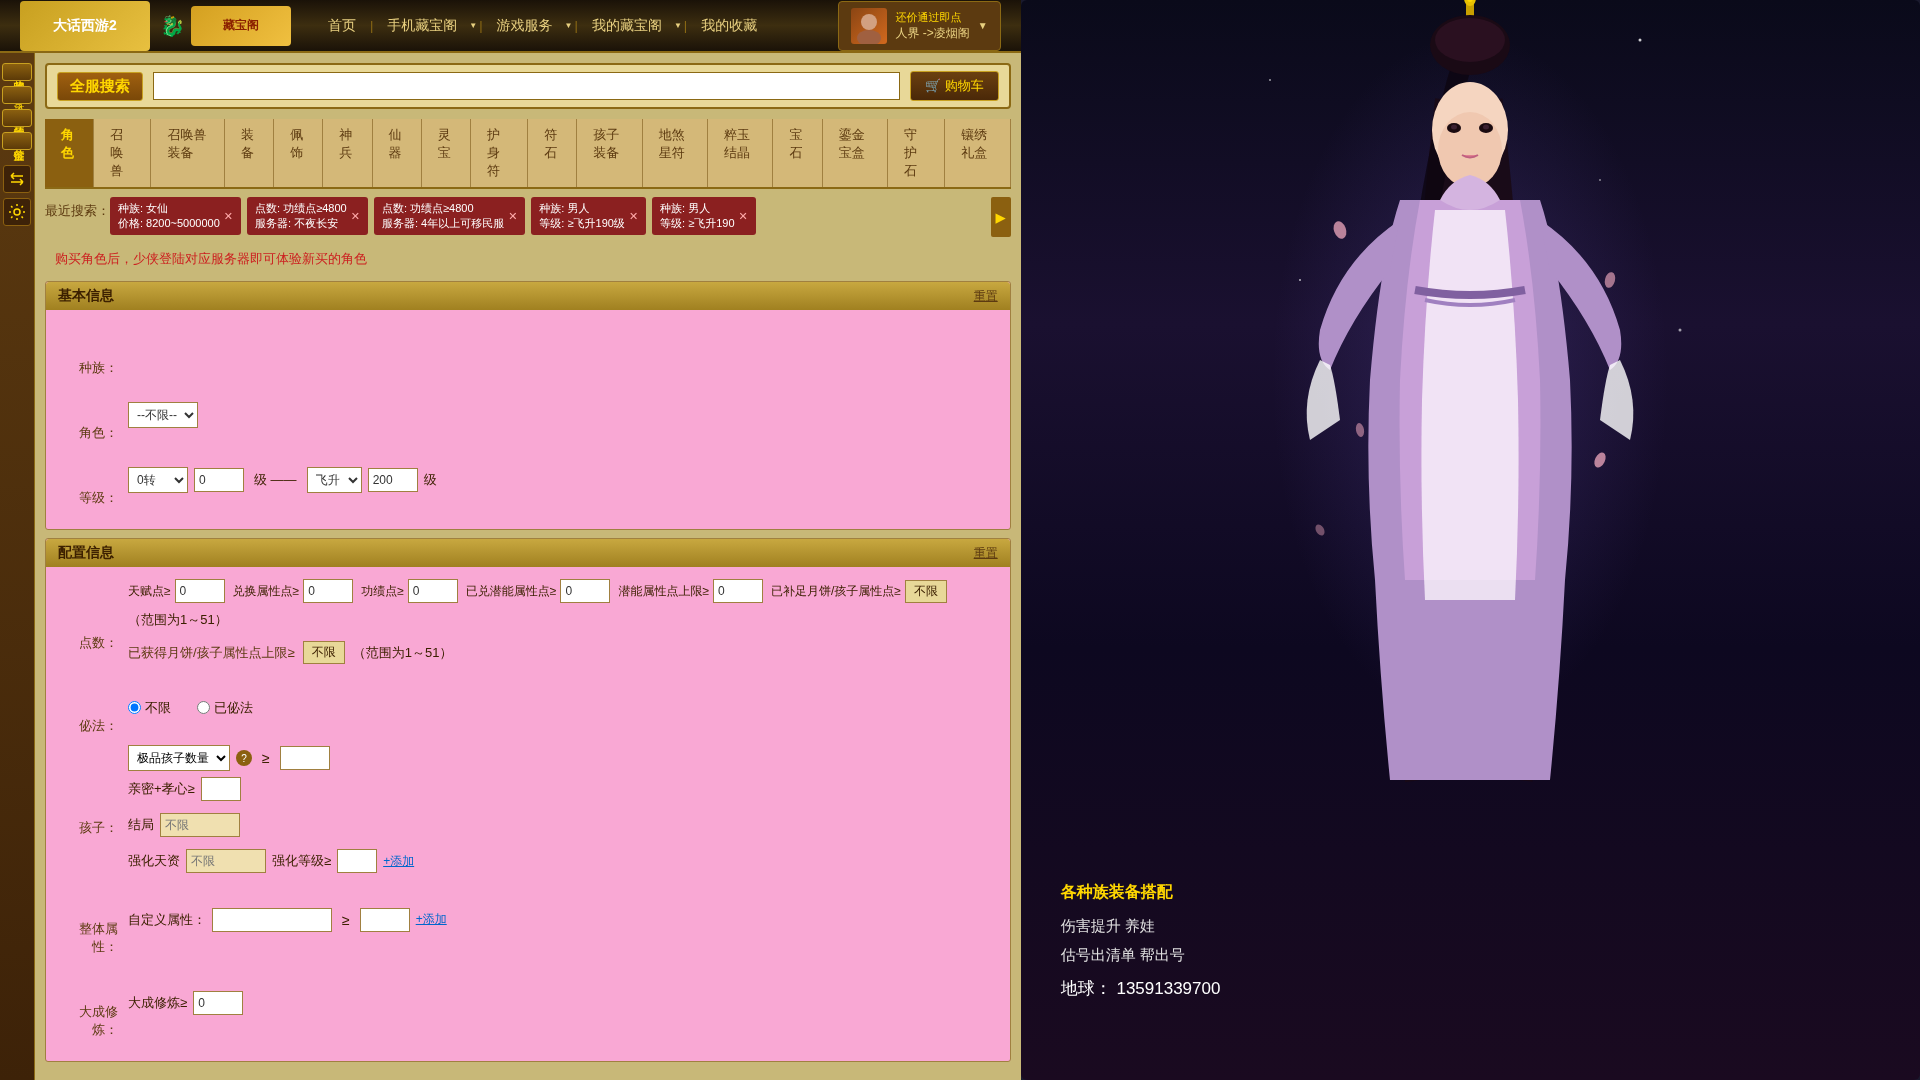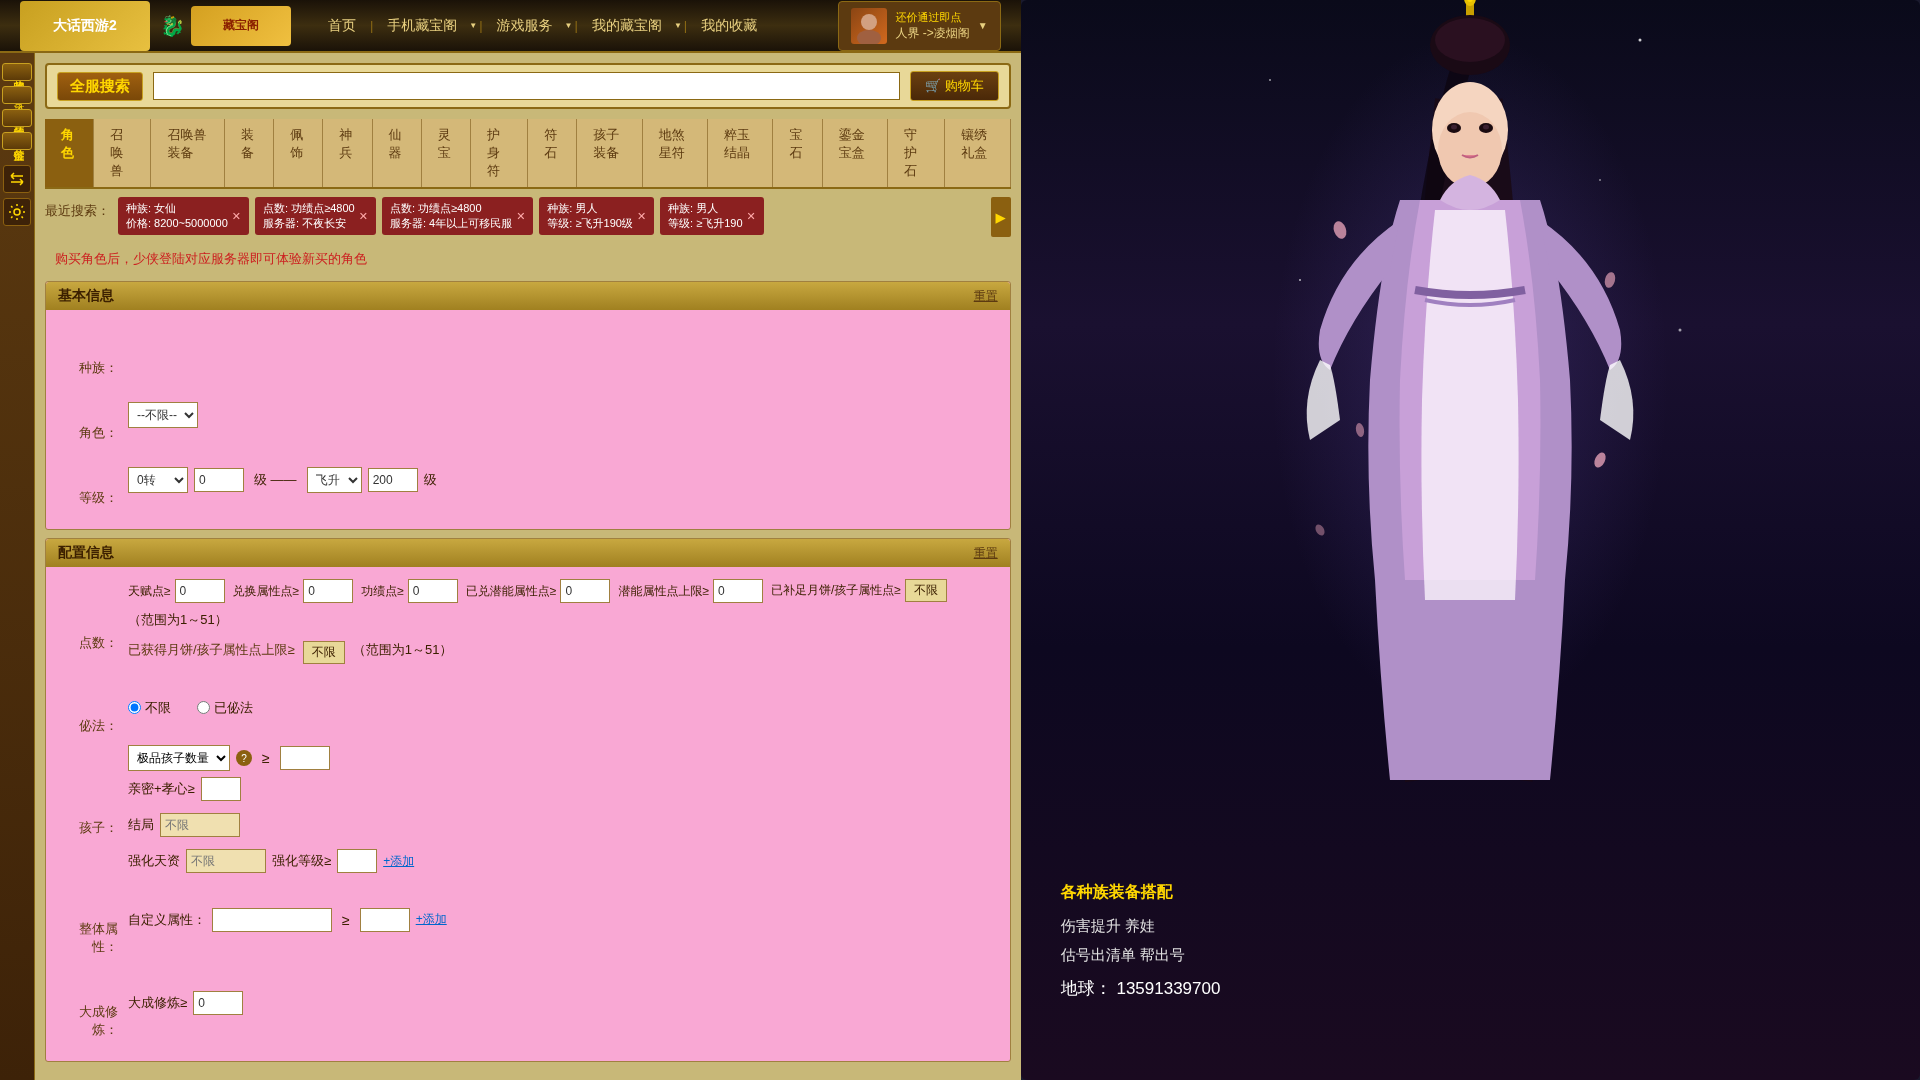--- a/index.html
+++ b/index.html
@@ -41,21 +41,21 @@
     .search-label { background: linear-gradient(180deg, #a06010, #7a4808); color: #ffd700; font-weight: bold; font-size: 15px; padding: 4px 12px; border-radius: 3px; border: 1px solid #c8a020; }
     .search-input { flex: 1; height: 28px; border: 1px solid #8b6914; background: #fff; padding: 0 8px; font-size: 13px; }
     .cart-btn { background: linear-gradient(180deg, #6b4010, #4a2808); color: #ffd700; border: 1px solid #c8a020; padding: 5px 14px; border-radius: 3px; cursor: pointer; font-size: 13px; display: flex; align-items: center; gap: 5px; }
 
     
     .tabs-row { display: flex; background: #d4b878; border-bottom: 2px solid #8b6914; margin-bottom: 8px; }
     .tab { padding: 7px 16px; cursor: pointer; font-size: 13px; color: #5c3a10; border-right: 1px solid #a08040; }
     .tab.active { background: #8b6010; color: #ffd700; font-weight: bold; }
 
     
-    .recent-search { display: flex; align-items: flex-start; gap: 8px; margin-bottom: 8px; }
+    .recent-search { display: flex; align-items: flex-start; gap: 0; margin-bottom: 8px; }
     .recent-label { color: #5c3a10; white-space: nowrap; padding-top: 5px; font-size: 13px; }
     .recent-items { display: flex; gap: 6px; flex-wrap: wrap; flex: 1; }
     .recent-item { display: flex; align-items: center; background: #8b2020; color: #fff; padding: 4px 8px; border-radius: 3px; font-size: 12px; gap: 4px; }
     .recent-item .close { cursor: pointer; color: #ffaaaa; font-size: 11px; }
     .recent-nav { width: 20px; height: 40px; background: #8b6010; border: none; color: #ffd700; cursor: pointer; display: flex; align-items: center; justify-content: center; border-radius: 2px; align-self: center; }
 
     
     .notice { color: #cc2020; font-size: 13px; margin-bottom: 8px; padding: 5px 10px; }
 
     
@@ -77,21 +77,21 @@
     .form-select { height: 26px; border: 1px solid #a08040; background: #fff; padding: 0 4px; font-size: 12px; color: #333; }
     .form-input { height: 24px; border: 1px solid #a08040; background: #fff; padding: 0 4px; font-size: 12px; color: #333; width: 50px; }
     .form-text { color: #3c2000; font-size: 13px; }
     .dash { color: #3c2000; margin: 0 4px; }
 
     
     .radio-label { display: flex; align-items: center; gap: 4px; color: #3c2000; font-size: 13px; cursor: pointer; }
     input[type=radio] { cursor: pointer; }
 
     
-    .points-row { display: flex; align-items: flex-start; gap: 8px; flex-wrap: wrap; margin-bottom: 6px; }
+    .points-row { display: flex; align-items: center; gap: 8px; flex-wrap: wrap; margin-bottom: 6px; }
     .points-label { color: #5c3a10; font-size: 13px; }
     .points-item { display: flex; align-items: center; gap: 4px; }
     .points-item label { font-size: 12px; color: #3c2000; }
     .no-limit-btn { background: #e8d898; border: 1px solid #a08040; color: #3c2000; padding: 2px 8px; font-size: 12px; cursor: pointer; }
 
     
     .child-select { height: 26px; border: 1px solid #a08040; background: #fff; padding: 0 4px; font-size: 12px; }
     .help-icon { width: 16px; height: 16px; background: #8b6010; color: #fff; border-radius: 50%; display: inline-flex; align-items: center; justify-content: center; font-size: 10px; cursor: pointer; }
 
     

